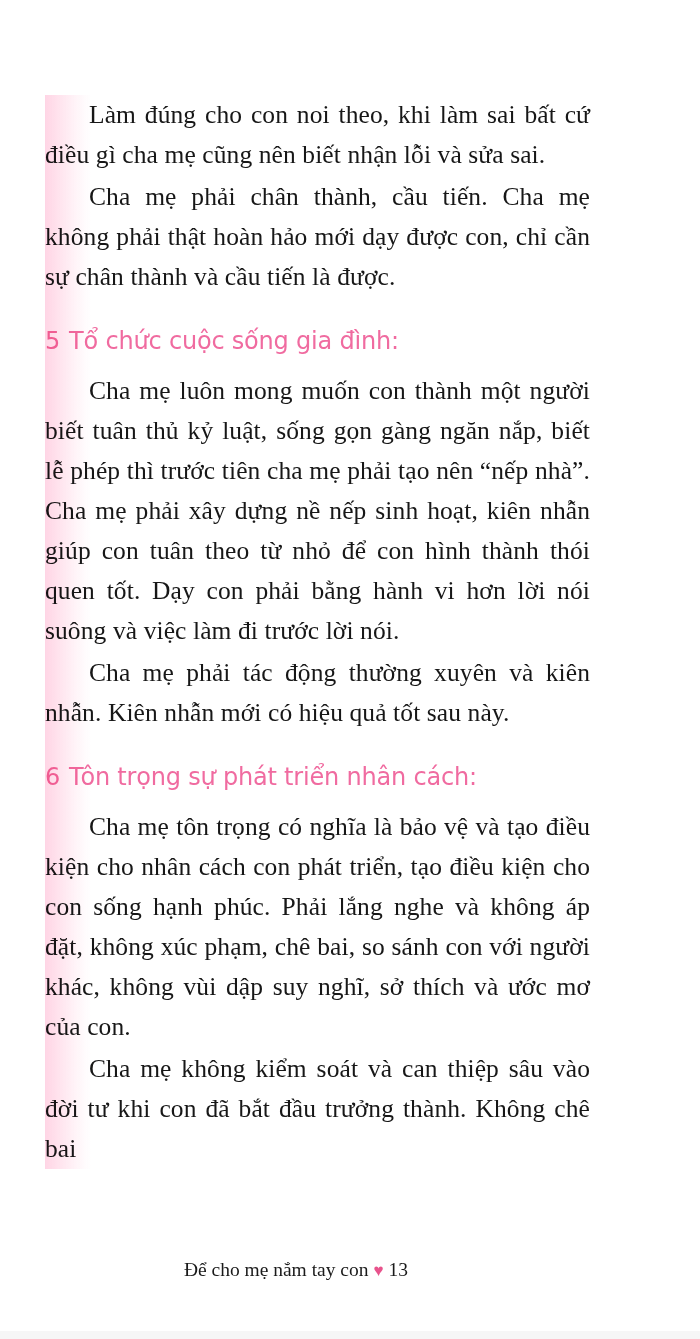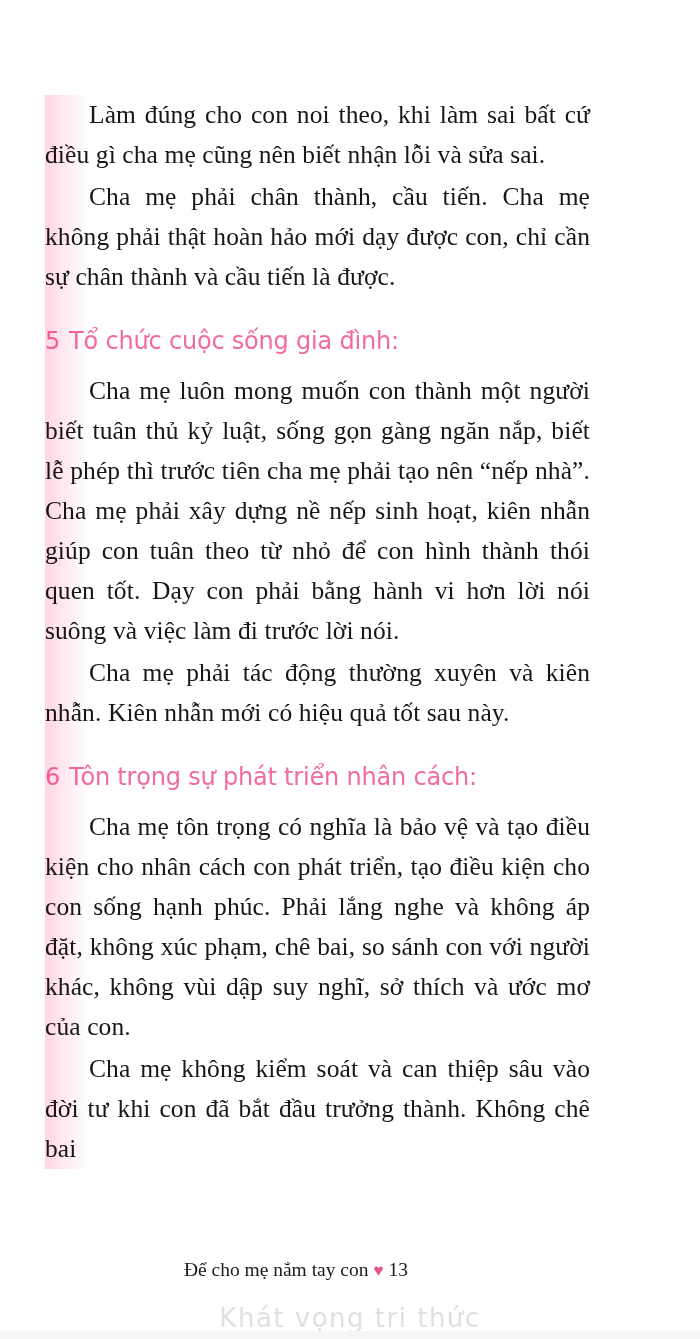--- a/index.html
+++ b/index.html
@@ -144,16 +144,15 @@
 
     <div class="left-tint"></div>
   </div>
 </div>
 
 <div class="footer">
   <span>Để cho mẹ nắm tay con</span><span class="heart">♥</span><span>13</span>
 </div>
 
 <div class="watermark">
-  <span class="wm-sub">Khát vọng tri thức</span>
 </div>
 
 <div class="bottom-strip"></div>
 
 </body></html>

